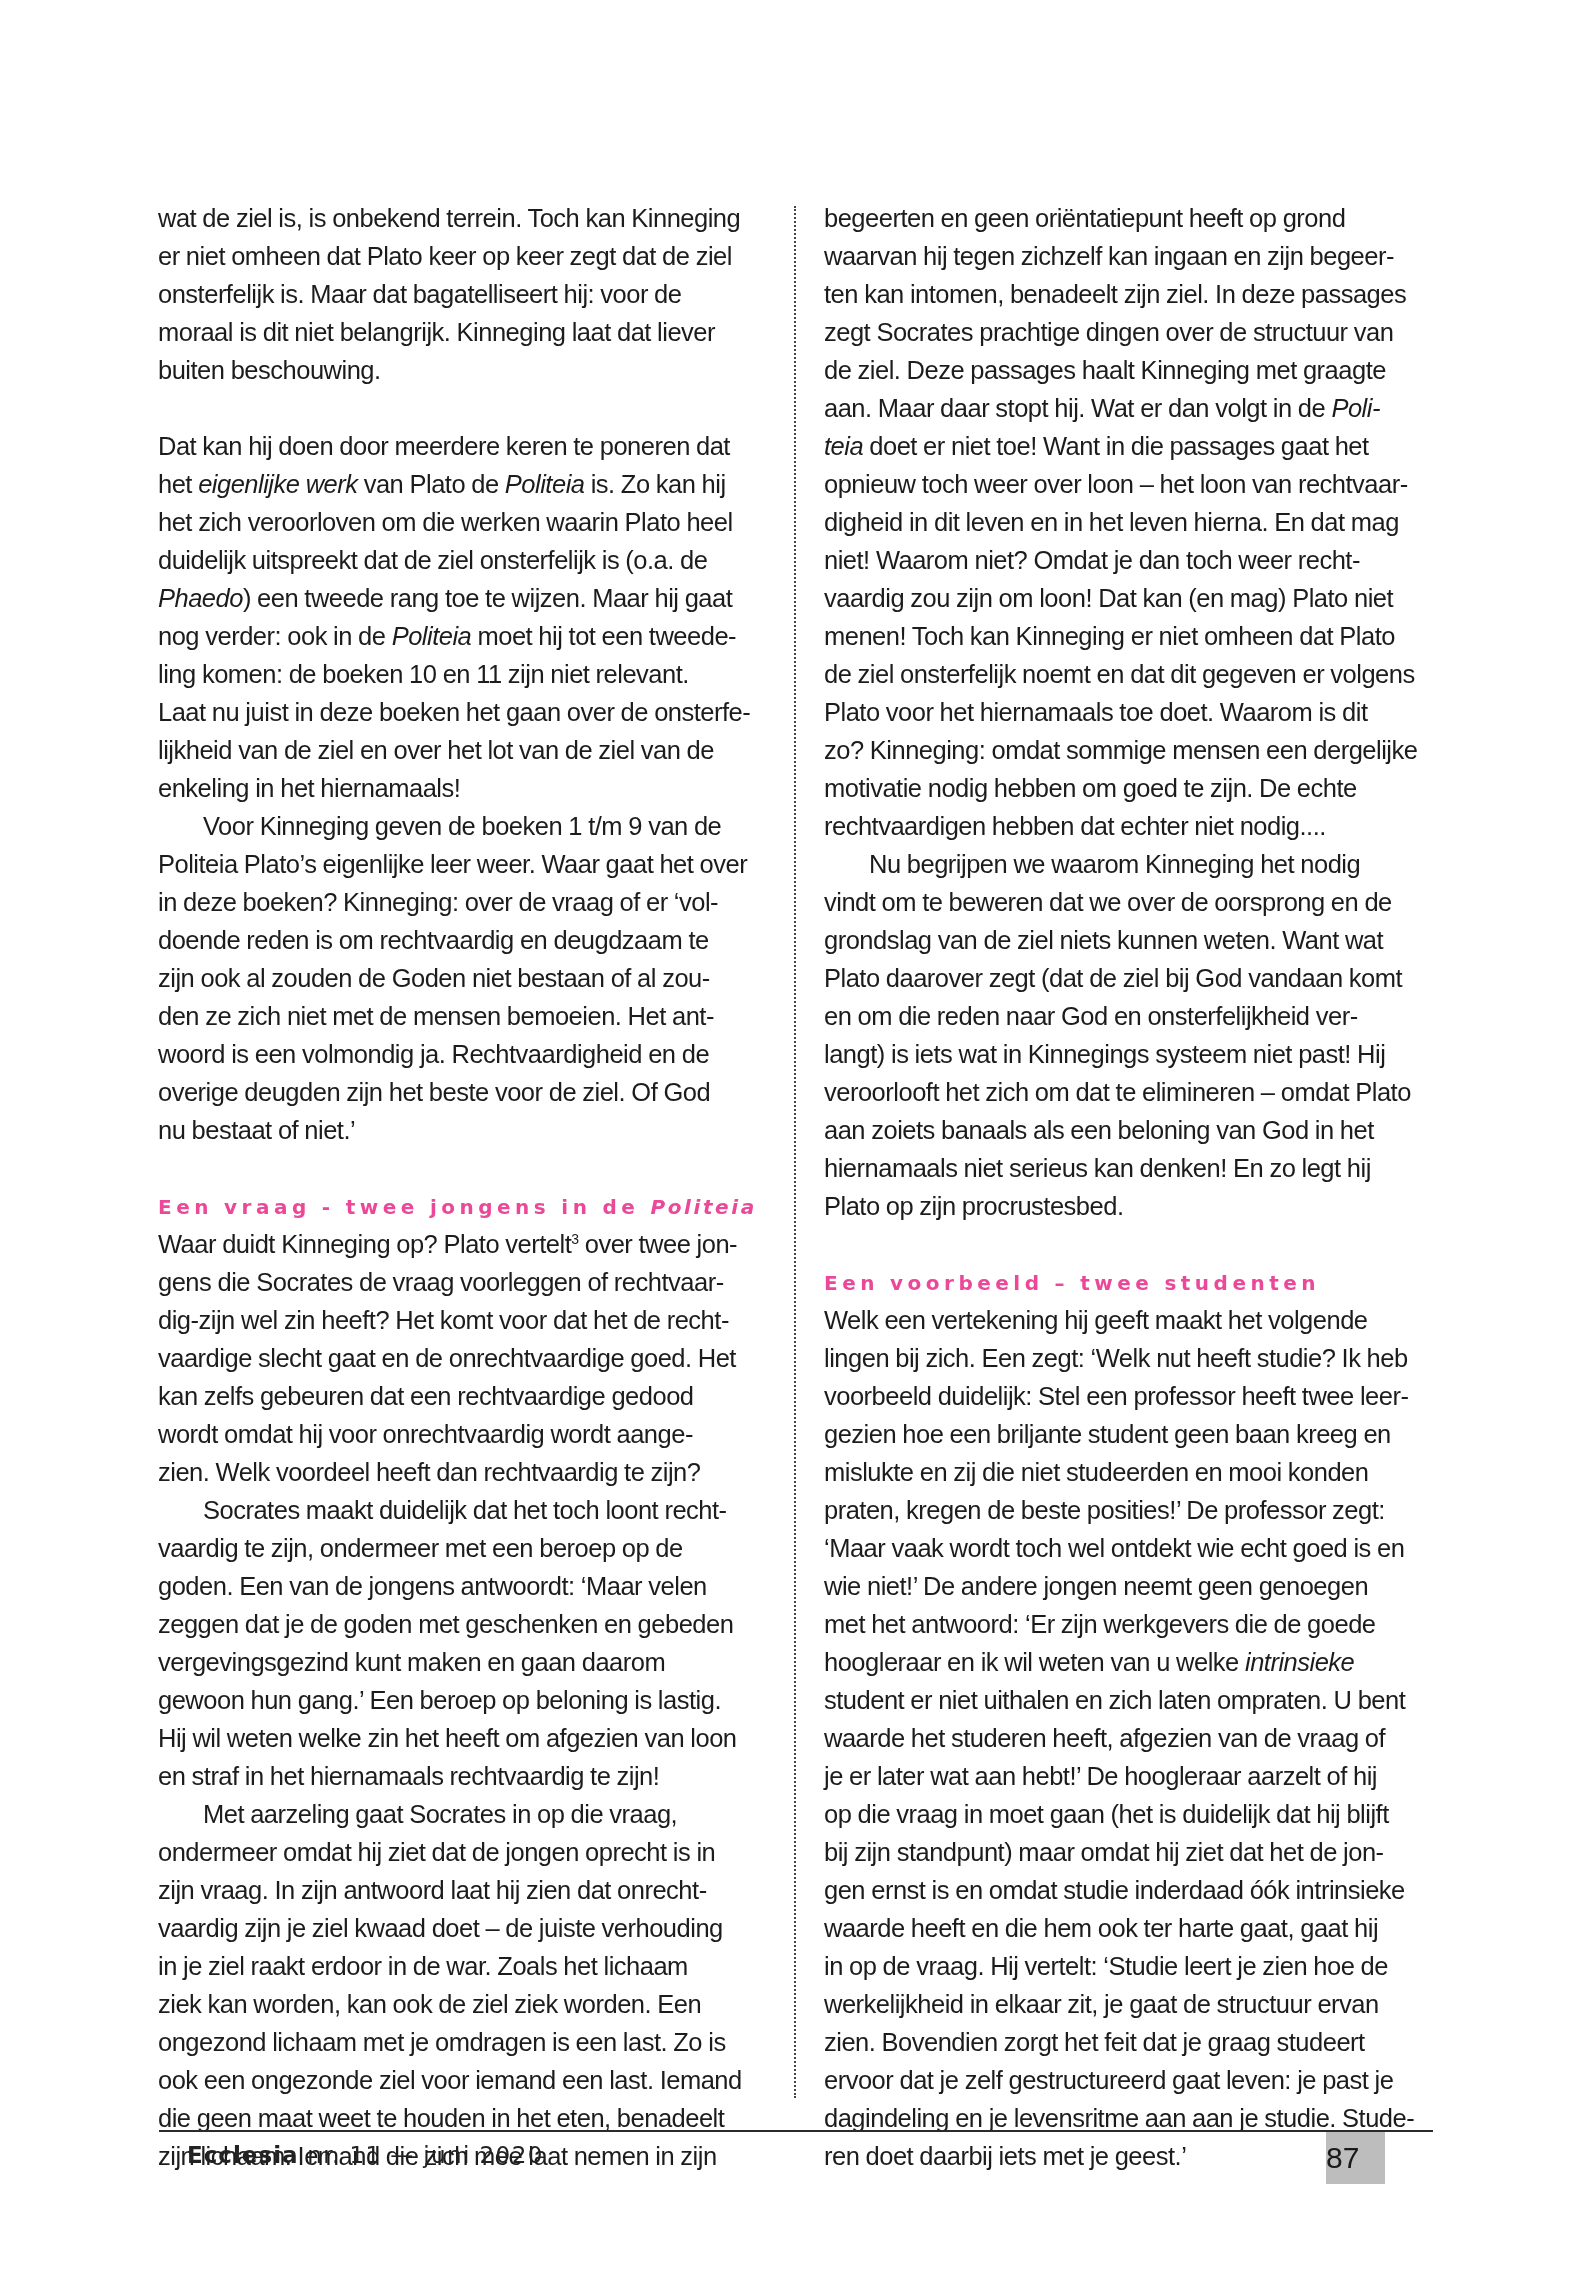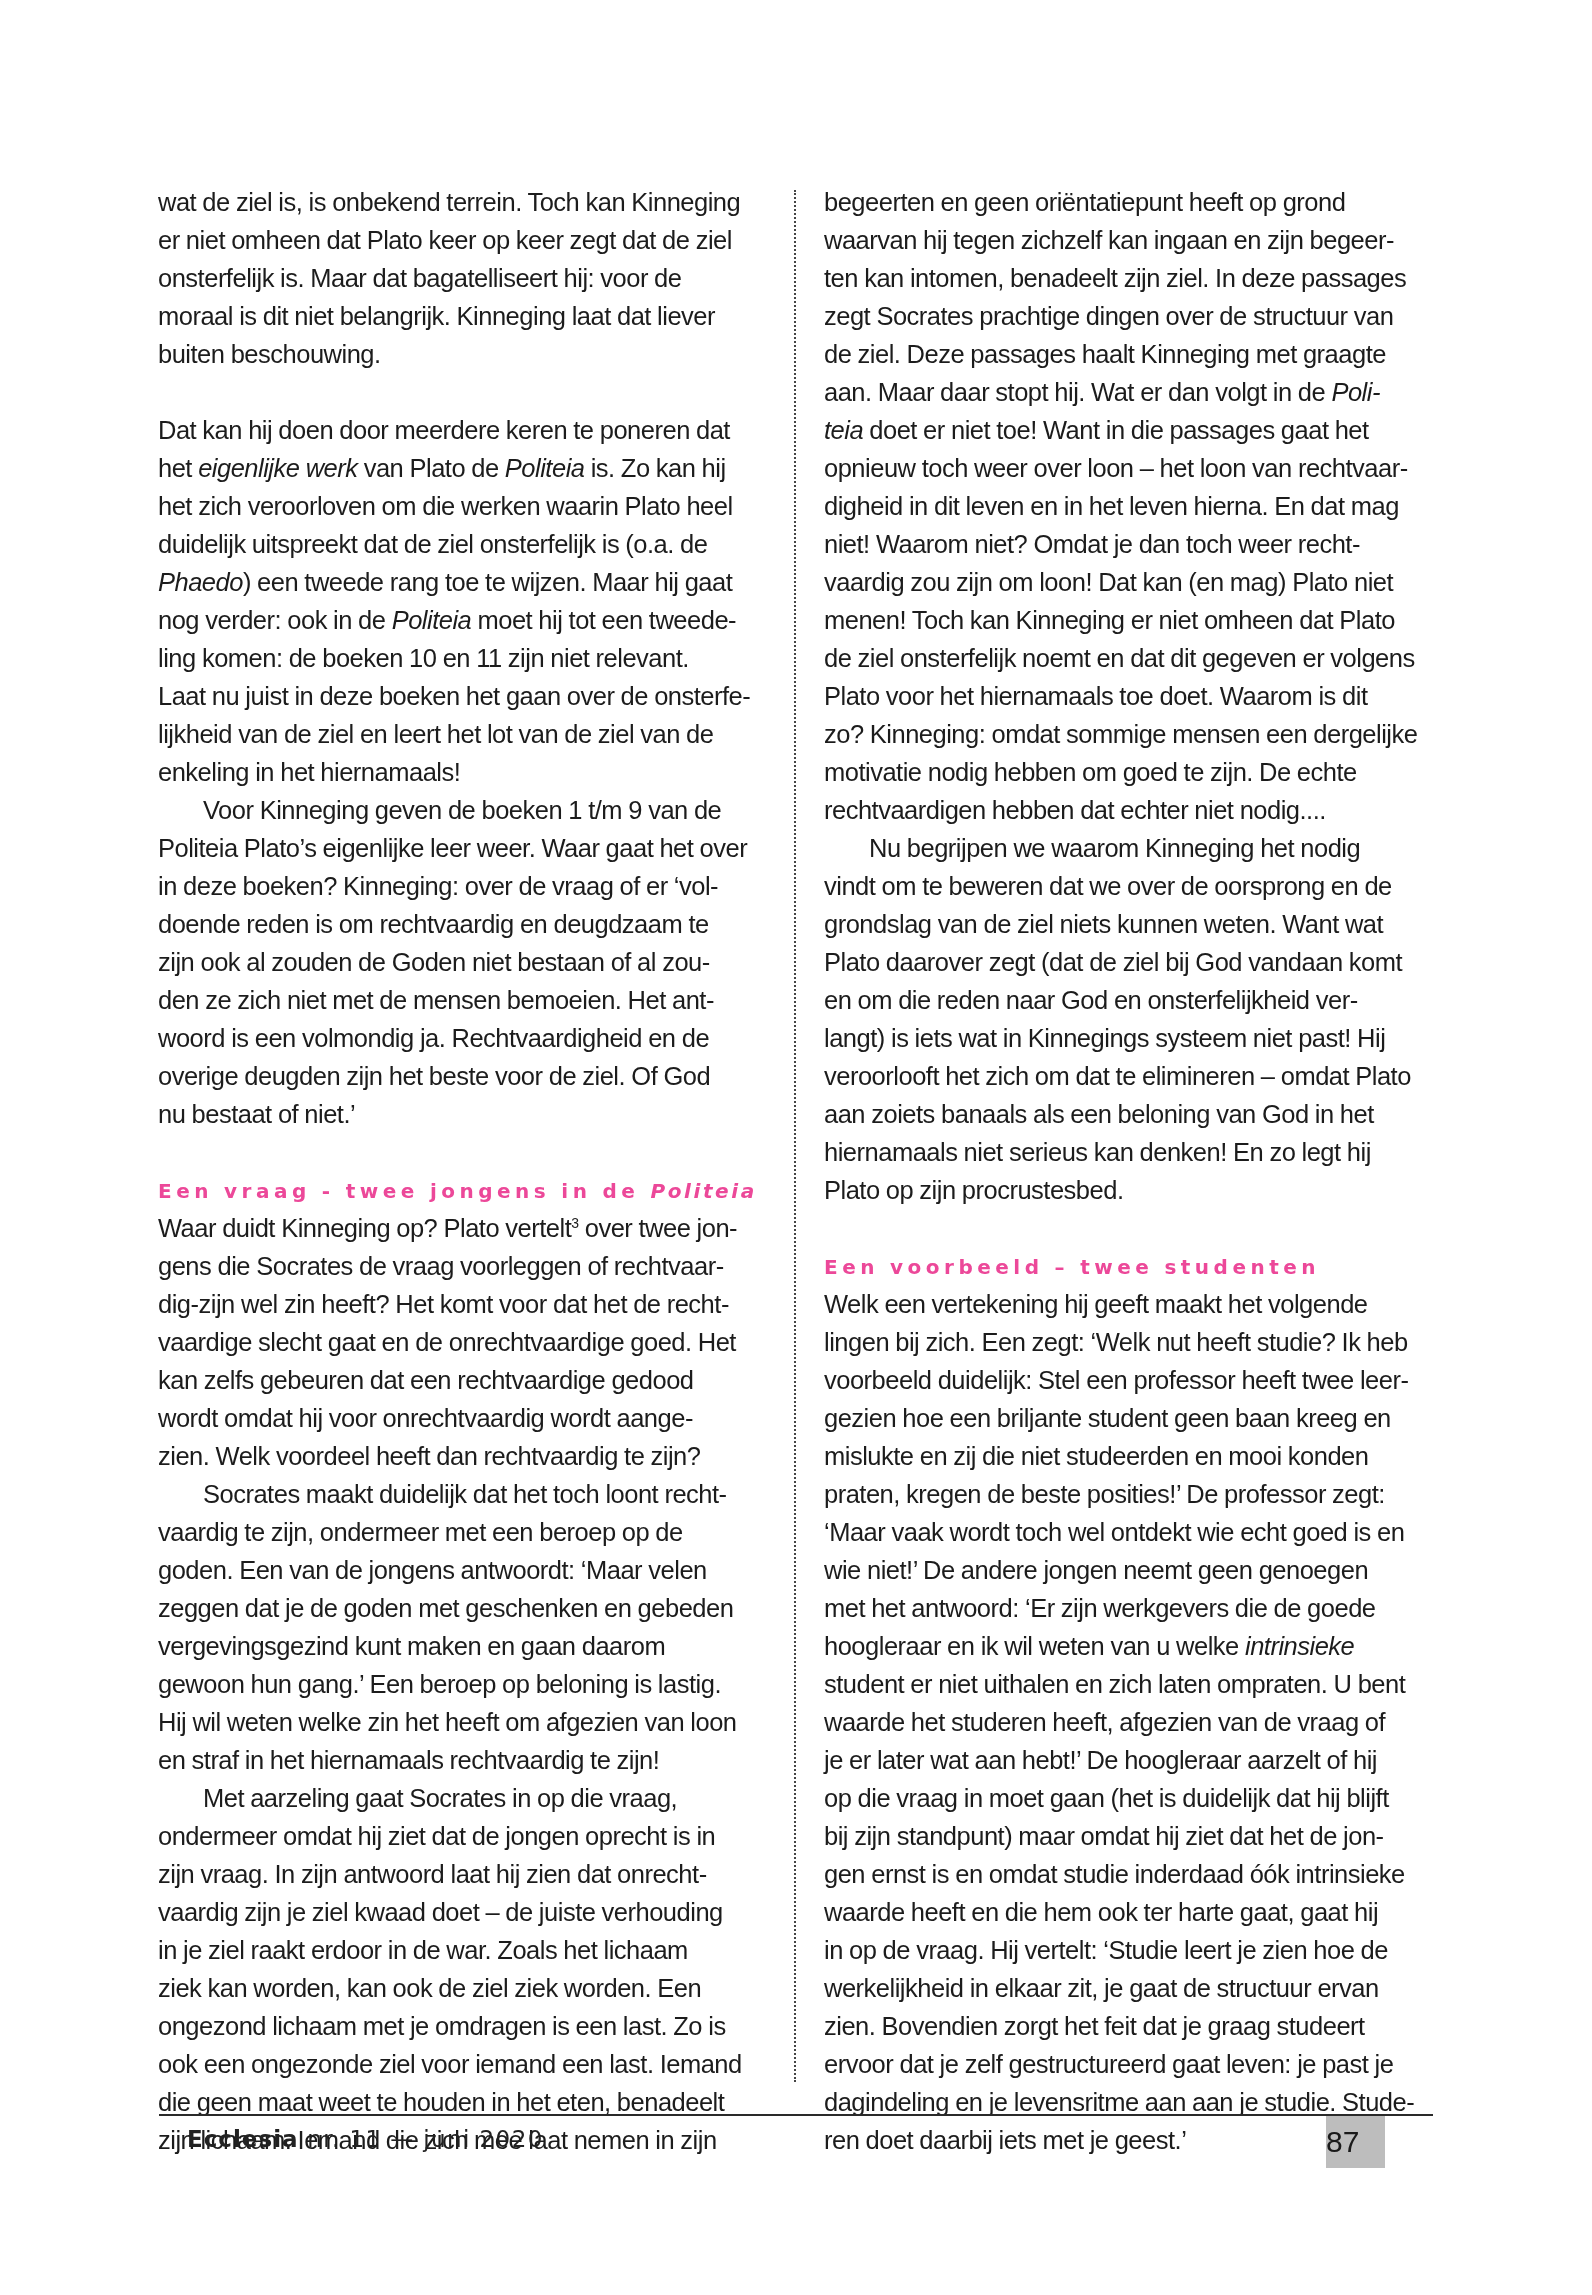--- a/index.html
+++ b/index.html
@@ -1,17 +1,17 @@
 <!DOCTYPE html>
 <html style="font-size:14px"><head>
 <meta charset="utf-8">
 <style>
   html, body { margin: 0; padding: 0; background: #ffffff; }
   body { width: 1592px; height: 2295px; position: relative; overflow: hidden; }
-  .page { position: absolute; left: 0; top: 0; width: 1592px; height: 2227px; background: #fff; }
+  .page { position: absolute; left: 0; top: 16px; width: 1592px; height: 2227px; background: #fff; }
   .col {
     position: absolute; top: 183px;
     font-family: "Liberation Sans", "DejaVu Sans", sans-serif;
     font-size: 25.5px; line-height: 38px; color: #1c1c1c;
     letter-spacing: -0.5px; word-spacing: -0.4px;
   }
   .col-left { left: 158px; width: 621px; }
   .col-right { left: 824px; width: 617px; }
   .line { white-space: nowrap; height: 38px; }
   .indent { padding-left: 45px; }
@@ -51,21 +51,21 @@
       <div class="line">buiten beschouwing.</div>
       <div class="gap"></div>
       <div class="line">Dat kan hij doen door meerdere keren te poneren dat</div>
       <div class="line"><span>het </span><span class="it">eigenlijke werk</span><span> van Plato de </span><span class="it">Politeia</span><span> is. Zo kan hij</span></div>
       <div class="line">het zich veroorloven om die werken waarin Plato heel</div>
       <div class="line">duidelijk uitspreekt dat de ziel onsterfelijk is (o.a. de</div>
       <div class="line"><span class="it">Phaedo</span><span>) een tweede rang toe te wijzen. Maar hij gaat</span></div>
       <div class="line"><span>nog verder: ook in de </span><span class="it">Politeia</span><span> moet hij tot een tweede-</span></div>
       <div class="line">ling komen: de boeken 10 en 11 zijn niet relevant.</div>
       <div class="line">Laat nu juist in deze boeken het gaan over de onsterfe-</div>
-      <div class="line">lijkheid van de ziel en leert het lot van de ziel van de</div>
+      <div class="line">lijkheid van de ziel en over het lot van de ziel van de</div>
       <div class="line">enkeling in het hiernamaals!</div>
       <div class="line indent">Voor Kinneging geven de boeken 1 t/m 9 van de</div>
       <div class="line">Politeia Plato’s eigenlijke leer weer. Waar gaat het over</div>
       <div class="line">in deze boeken? Kinneging: over de vraag of er ‘vol-</div>
       <div class="line">doende reden is om rechtvaardig en deugdzaam te</div>
       <div class="line">zijn ook al zouden de Goden niet bestaan of al zou-</div>
       <div class="line">den ze zich niet met de mensen bemoeien. Het ant-</div>
       <div class="line">woord is een volmondig ja. Rechtvaardigheid en de</div>
       <div class="line">overige deugden zijn het beste voor de ziel. Of God</div>
       <div class="line">nu bestaat of niet.’</div>

